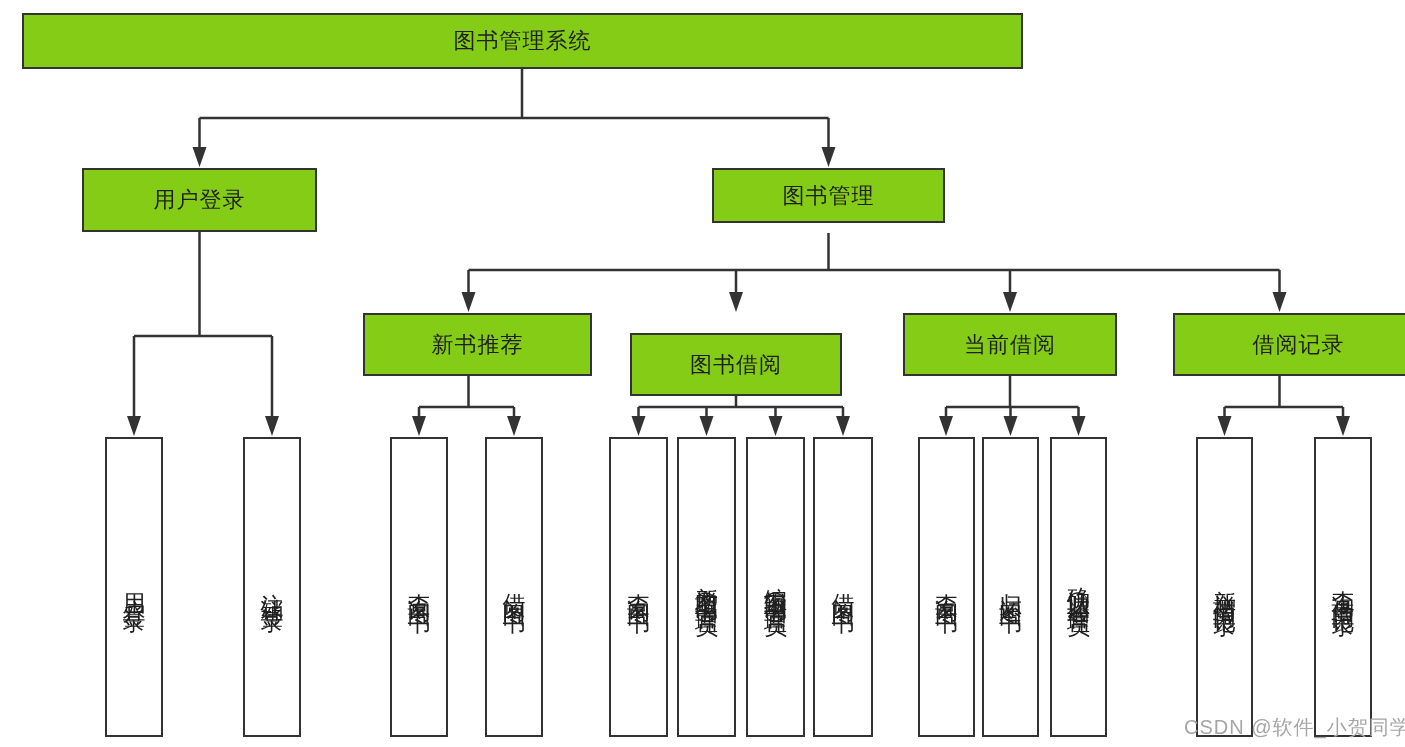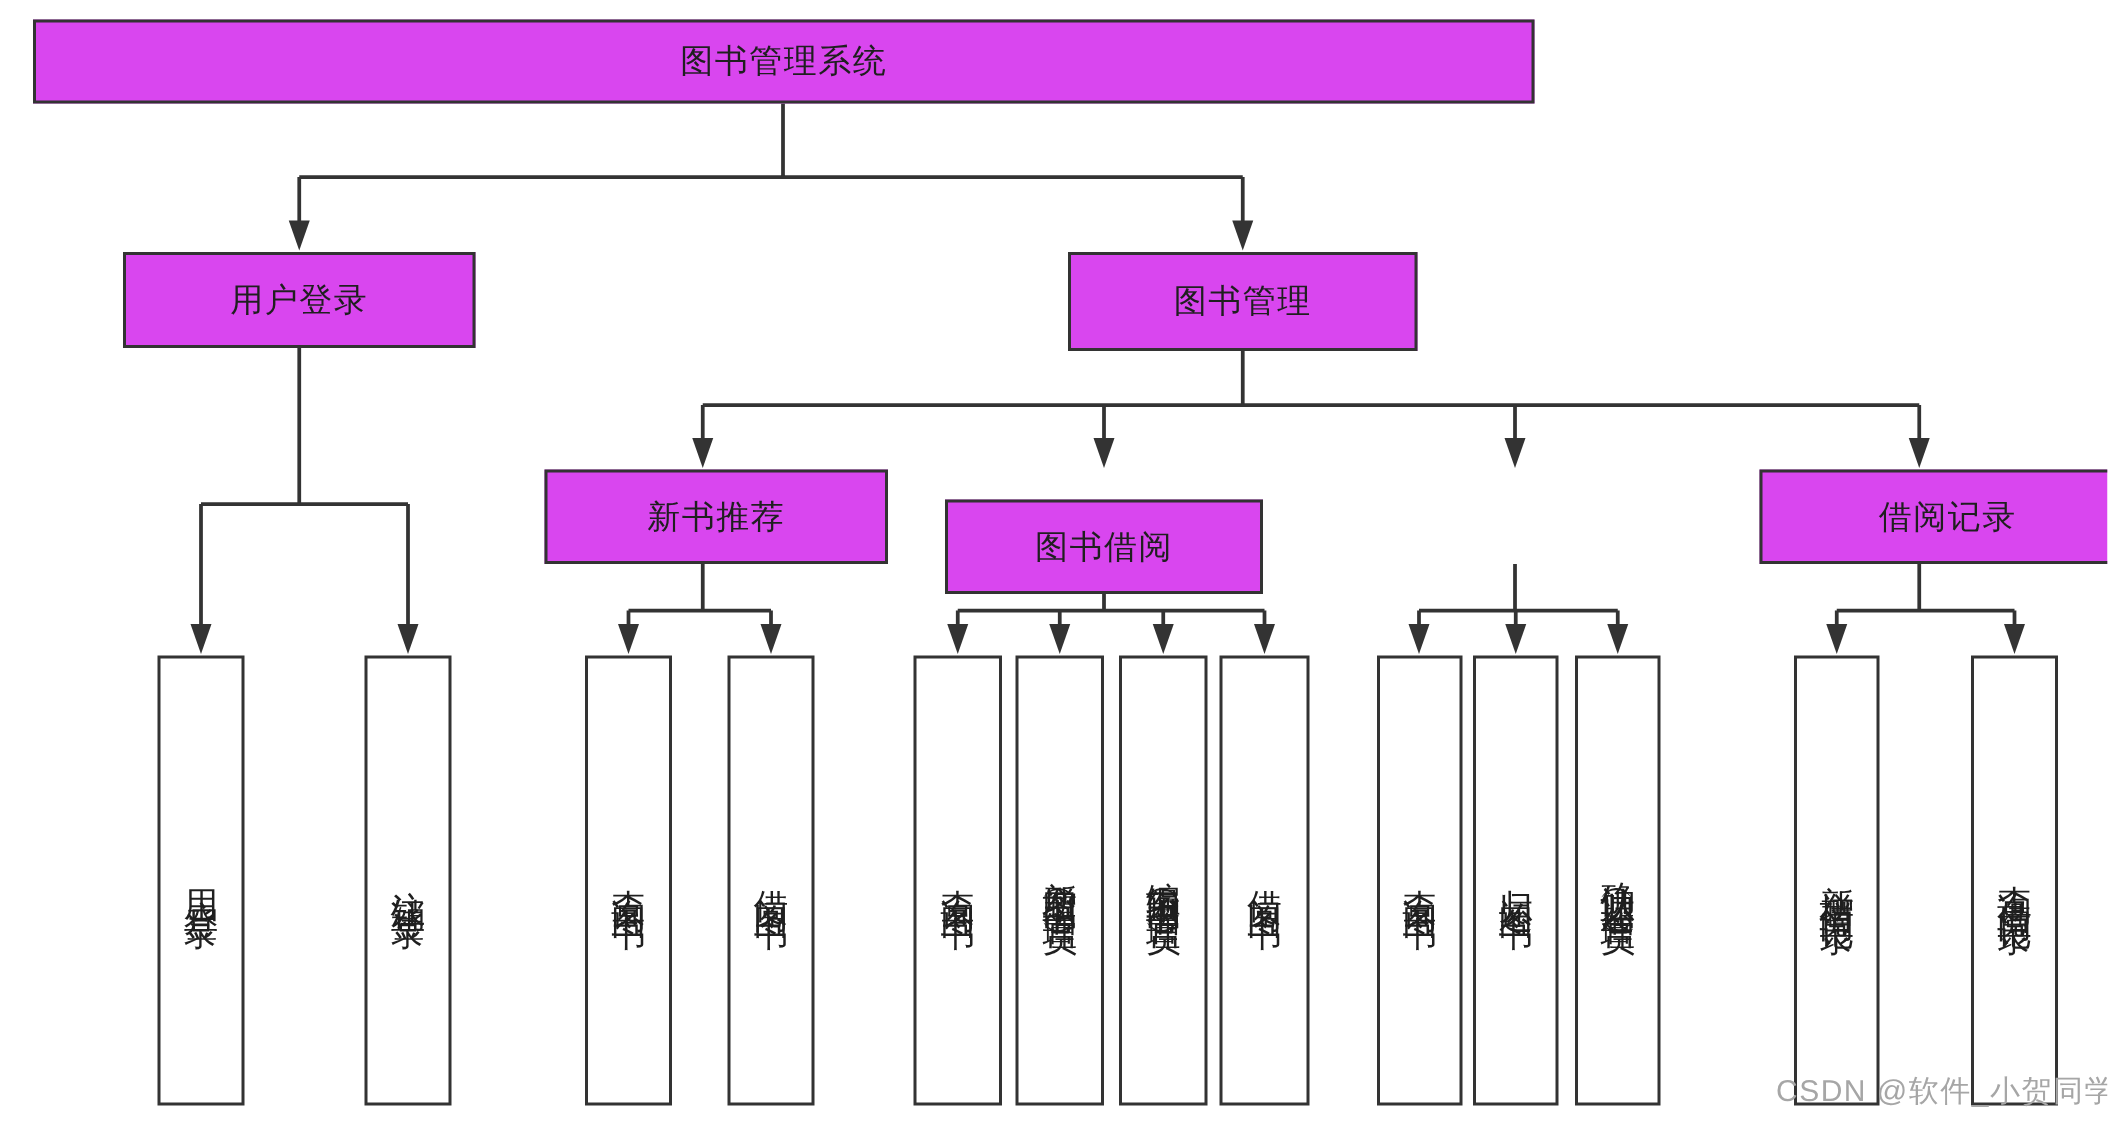--- a/index.html
+++ b/index.html
@@ -19,21 +19,21 @@
     position: absolute;
     left: 0;
     top: 0;
     width: 1405px;
     height: 747px;
   }
   .node {
     position: absolute;
     box-sizing: border-box;
     border: 2.5px solid #333333;
-    background: #d946ef;
+    background: #84cc16;
     display: flex;
     align-items: center;
     justify-content: center;
     color: #1f1f1f;
     font-size: 22px;
     letter-spacing: 1px;
     white-space: nowrap;
   }
   .leaf {
     position: absolute;
@@ -108,29 +108,32 @@
     </g>
   </svg>
 
   <div class="node" style="left:22px; top:13px; width:1001px; height:56px;">
     <span>图书管理系统</span>
   </div>
 
   <div class="node" style="left:82px; top:168px; width:235px; height:64px;">
     <span>用户登录</span>
   </div>
-  <div class="node" style="left:712px; top:168px; width:233px; height:66px;">
+  <div class="node" style="left:712px; top:168px; width:233px; height:55px;">
     <span>图书管理</span>
   </div>
 
   <div class="node" style="left:363px; top:313px; width:229px; height:63px;">
     <span>新书推荐</span>
   </div>
   <div class="node" style="left:630px; top:313px; width:212px; height:63px;margin-top:20px;">
     <span>图书借阅</span>
+  </div>
+  <div class="node" style="left:903px; top:313px; width:214px; height:63px;">
+    <span>当前借阅</span>
   </div>
   <div class="node" style="left:1173px; top:313px; width:251px; height:63px;">
     <span>借阅记录</span>
   </div>
 
   <div class="leaf" style="left:105px; top:437px; width:58px; height:300px;">
     <span class="vtext">用户登录</span>
   </div>
   <div class="leaf" style="left:243px; top:437px; width:58px; height:300px;">
     <span class="vtext">注销登录</span>

